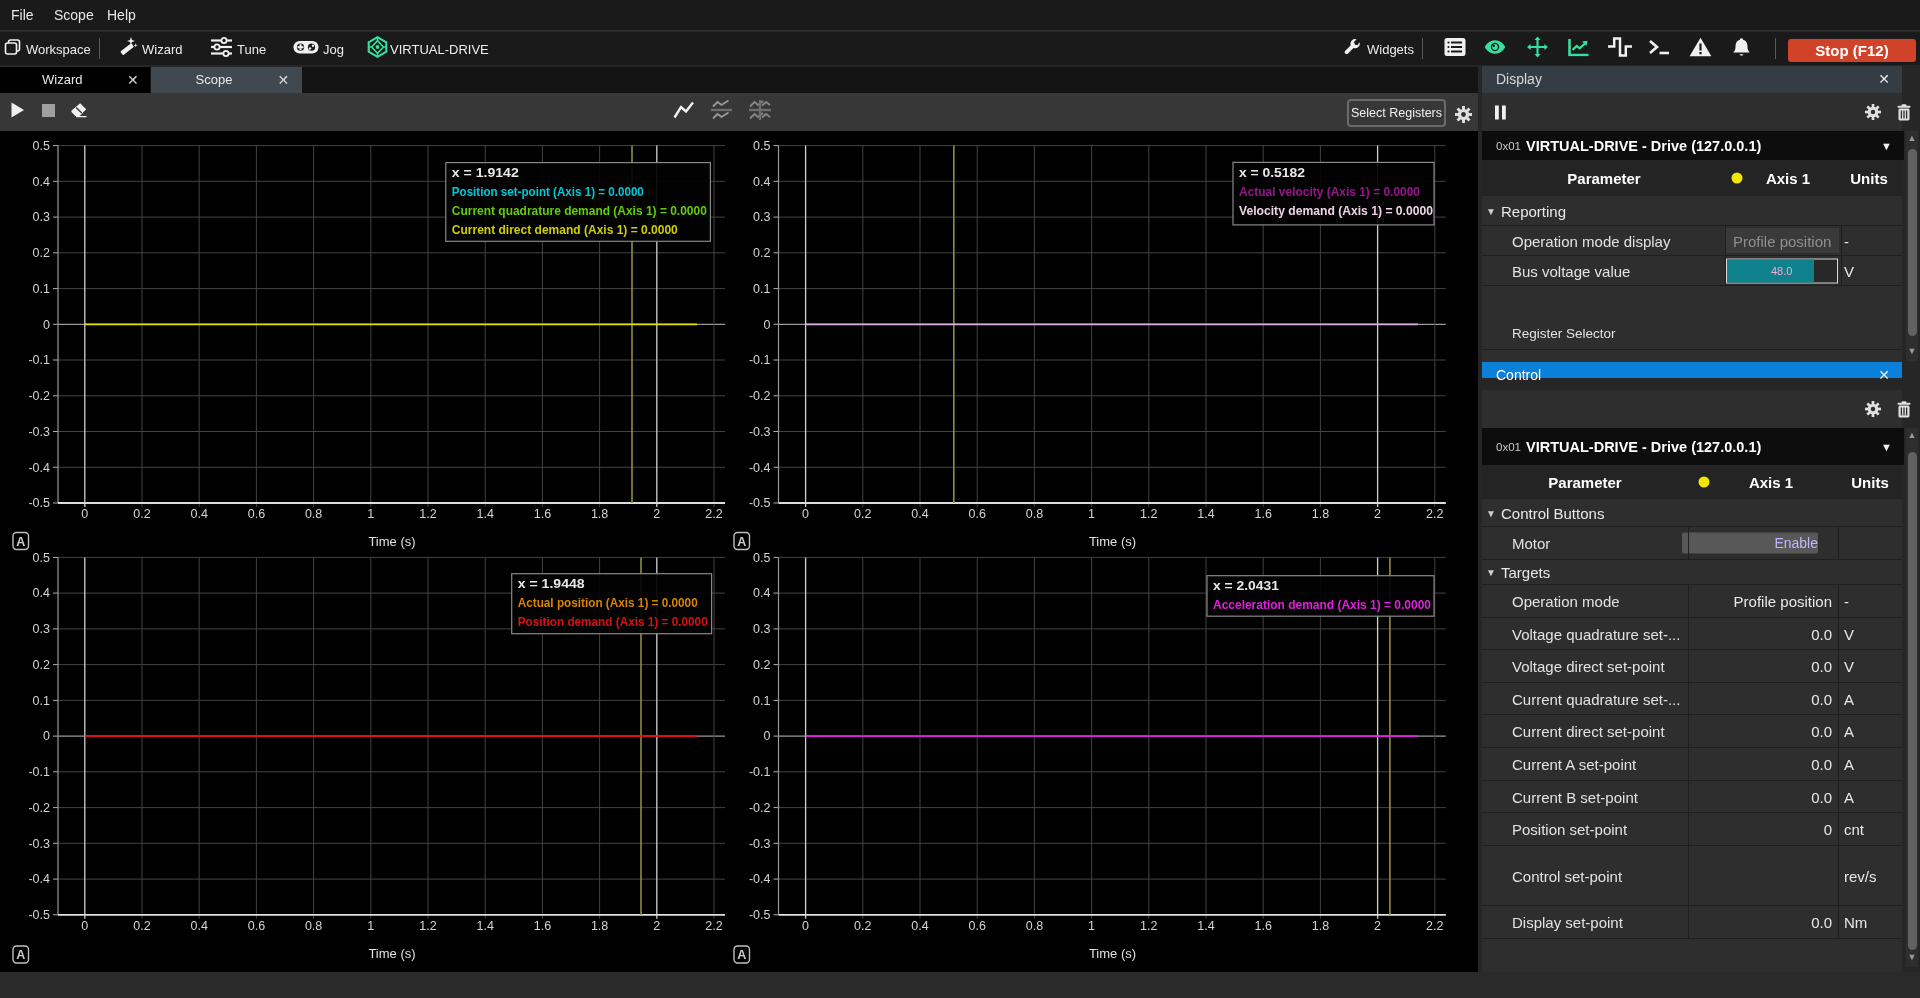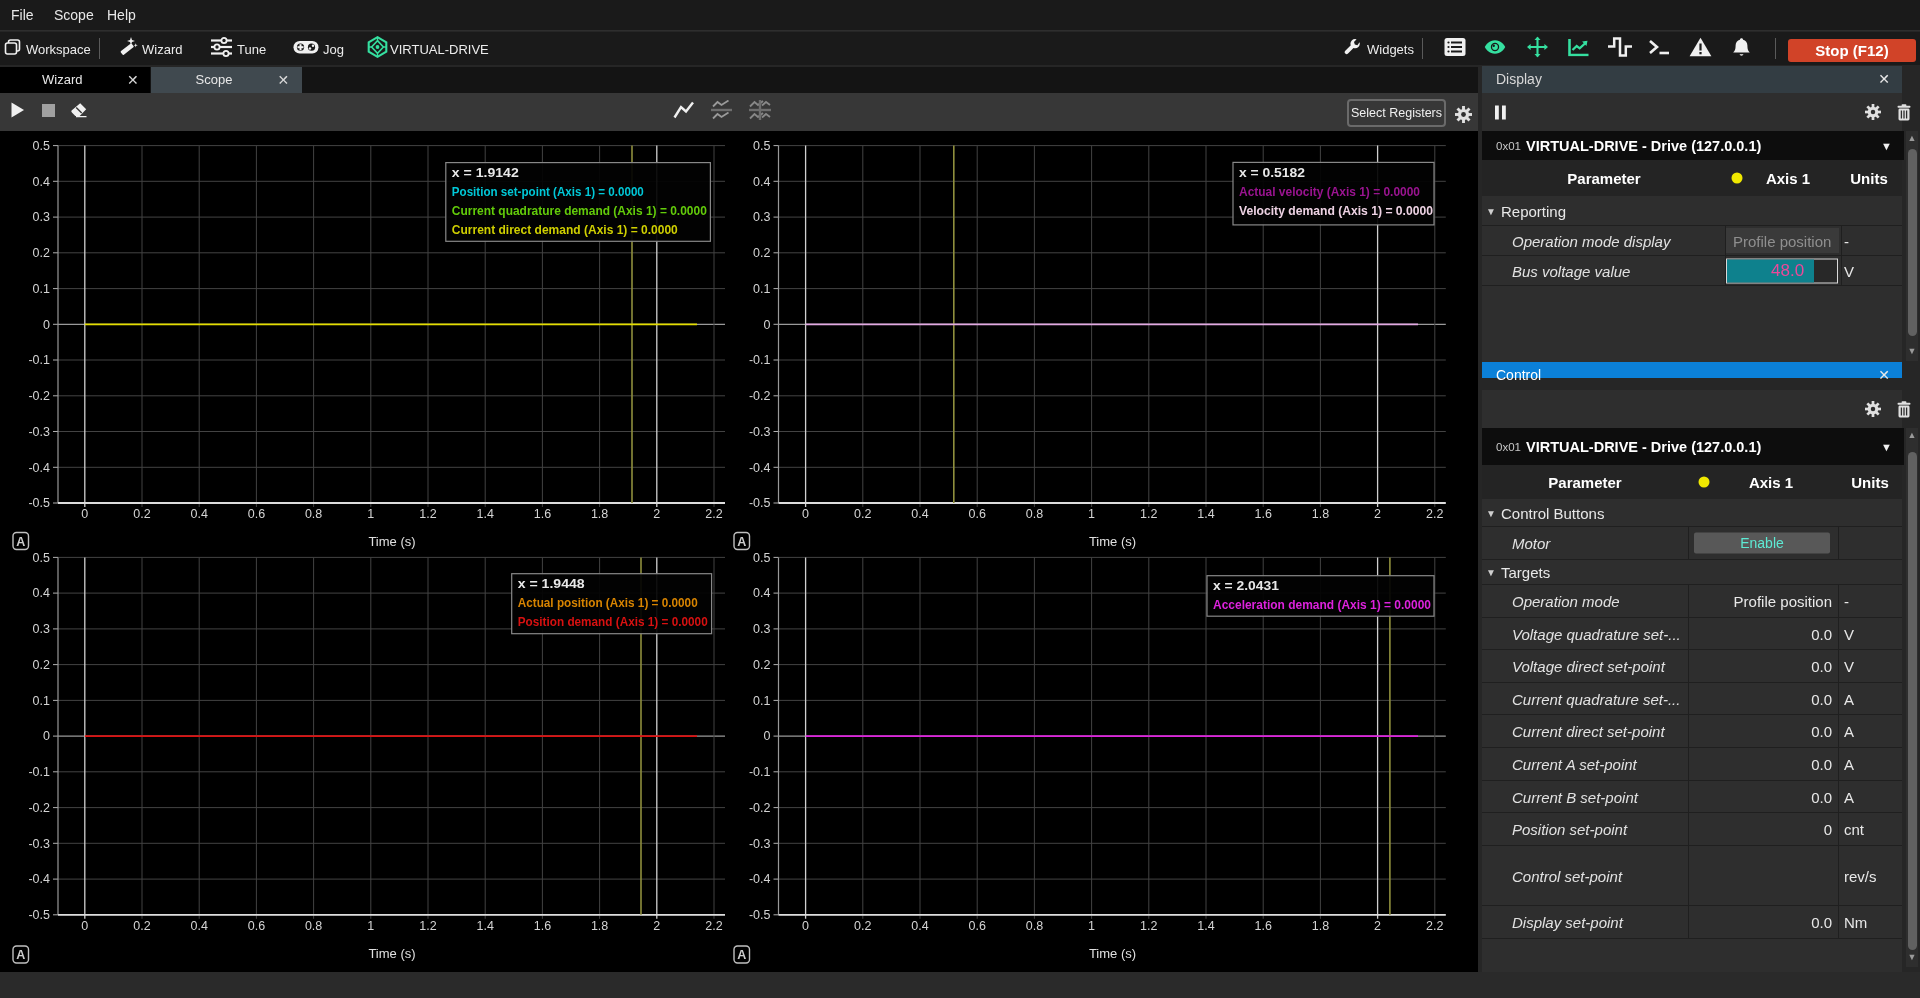--- a/index.html
+++ b/index.html
@@ -27,33 +27,33 @@
 .phdr.blue { background:#0b80d8; color:#fff; }
 .px { position:absolute; right:12px; top:0; font-size:14px; color:#e8e8e8; }
 .pbody { position:absolute; left:1482px; width:420px; background:#2e2e2e; }
 .pdrop { position:absolute; left:1482px; width:422px; background:#0d0d0d; color:#fff; }
 .hexid { position:absolute; left:14px; top:50%; transform:translateY(-50%); font-size:11.5px; color:#c8c8c8; }
 .dname { position:absolute; left:44px; top:50%; transform:translateY(-50%); font-size:14.5px; font-weight:bold; }
 .ddown { position:absolute; right:12px; top:50%; transform:translateY(-50%); font-size:11px; color:#f0f0f0; }
 .phead { position:absolute; left:1482px; width:420px; background:#242424; color:#fff; font-size:15px; font-weight:bold; }
 .ydot { position:absolute; top:50%; transform:translate(-50%,-50%); width:11px; height:11px; border-radius:50%; background:#f0e800; }
 .prow { position:absolute; left:1482px; width:420px; border-bottom:1px solid #1f1f1f; background:#2e2e2e; }
-.plbl { position:absolute; top:50%; transform:translateY(-50%); color:#e2e2e2; white-space:nowrap;font-style:italic; }
+.plbl { position:absolute; top:50%; transform:translateY(-50%); color:#e2e2e2; white-space:nowrap; }
 .pval { position:absolute; left:206px; width:144px; top:50%; transform:translateY(-50%);
   text-align:right; font-size:15px; color:#e8e8e8; }
 .punit { position:absolute; left:362px; top:50%; transform:translateY(-50%); font-size:15px; color:#e8e8e8; }
 .vline { position:absolute; top:0; bottom:0; width:1px; background:#1f1f1f; }
 .psect { background:#2e2e2e; }
 .tri { position:absolute; left:4px; top:50%; transform:translateY(-50%); font-size:10px; color:#cfcfcf; }
 .psl { position:absolute; left:19px; top:50%; transform:translateY(-50%); font-size:15px; color:#e8e8e8; }
 .ptable { position:absolute; left:0; top:0; width:1920px; pointer-events:none; }
 .pbar { position:absolute; left:244px; top:50%; transform:translateY(-50%); width:112px; height:25px;
   border:1.5px solid #d9d9d9; background:#282828; }
 .pfill { position:absolute; left:0; top:0; bottom:0; background:#0e818d; }
-.pbtext { position:absolute; top:50%; transform:translateY(-50%); font-size:17px; color:#ec4899; }
+.pbtext { position:absolute; top:50%; transform:translateY(-50%); font-size:11px; color:#f9a8d4; }
 .sbar { position:absolute; width:12px; background:#2e2e2e; }
 .sarr { position:absolute; left:0; width:12px; text-align:center; font-size:9px; color:#9a9a9a; }
 .sthumb { position:absolute; left:1.5px; width:9px; background:#616161; border-radius:5px; }
 #stopbtn { position:absolute; left:1788px; top:7px; width:128px; height:23px; background:#d14328;
   border-radius:3px; color:#fff; font-size:15px; font-weight:bold; text-align:center; line-height:23px; }
 </style></head>
 <body>
 <div id="menubar">
     <span style="left:11px">File</span>
     <span style="left:54px">Scope</span>
@@ -541,20 +541,23 @@
     <div class="prow" style="top:256px;height:30px">
       <div class="plbl" style="left:30px;font-size:15px">Bus voltage value</div>
       <div class="pbar">
         <div class="pfill" style="width:79%"></div>
         <div class="pbtext" style="left:44px">48.0</div>
       </div>
       <div class="punit">V</div>
       <div class="vline" style="left:243px"></div>
       <div class="vline" style="left:359px"></div>
     </div>
+    <div class="prow" style="top:316px;height:34px">
+      <div class="plbl" style="left:30px;font-size:13.5px">Register Selector</div>
+    </div>
   </div>
 <div class="sbar" style="left:1906px;top:131px;height:230px">
     <div class="sarr" style="top:2px">▲</div>
     <div class="sthumb" style="top:18px;height:187px"></div>
     <div class="sarr" style="top:215px">▼</div>
   </div>
 <div class="phdr blue" style="top:362px;height:16px">Control<span class="px">✕</span></div>
 <div class="pbody" style="top:390px;height:582px"></div>
 <div style="position:absolute;left:1865px;top:401px"><svg class="" width="16" height="16" viewBox="0 0 16 16">
       <rect x="6.64" y="0" width="2.72" height="4.8" fill="#e0e0e0" transform="rotate(0 8.0 8.0)"></rect>
@@ -587,21 +590,21 @@
       <div class="ydot" style="left:222px"></div>
       <div style="position:absolute;left:289px;top:50%;transform:translate(-50%,-50%)">Axis 1</div>
       <div style="position:absolute;left:388px;top:50%;transform:translate(-50%,-50%)">Units</div>
     </div>
     <div class="prow psect" style="top:499px;height:28px">
       <span class="tri">▼</span>
       <span class="psl">Control Buttons</span>
     </div>
     <div class="prow" style="top:527px;height:33px">
       <div class="plbl" style="left:30px;font-size:15px">Motor</div>
-      <div style="position:absolute;left:212px;top:50%;transform:translateY(-50%);width:136px;height:21px;background:#585858;border-radius:2px;text-align:center;line-height:21px;font-size:14px;color:#5eead4">Enable</div>
+      <div style="position:absolute;left:200px;top:50%;transform:translateY(-50%);width:136px;height:21px;background:#585858;border-radius:2px;text-align:right;line-height:21px;font-size:14px;color:#c4b5fd">Enable</div>
       <div class="vline" style="left:206px"></div>
       <div class="vline" style="left:356px"></div>
     </div>
     <div class="prow psect" style="top:560px;height:25px">
       <span class="tri">▼</span>
       <span class="psl">Targets</span>
     </div>
     <div class="prow" style="top:585px;height:33px">
       <div class="plbl" style="left:30px;font-size:15px">Operation mode</div>
       <div class="pval">Profile position</div>

